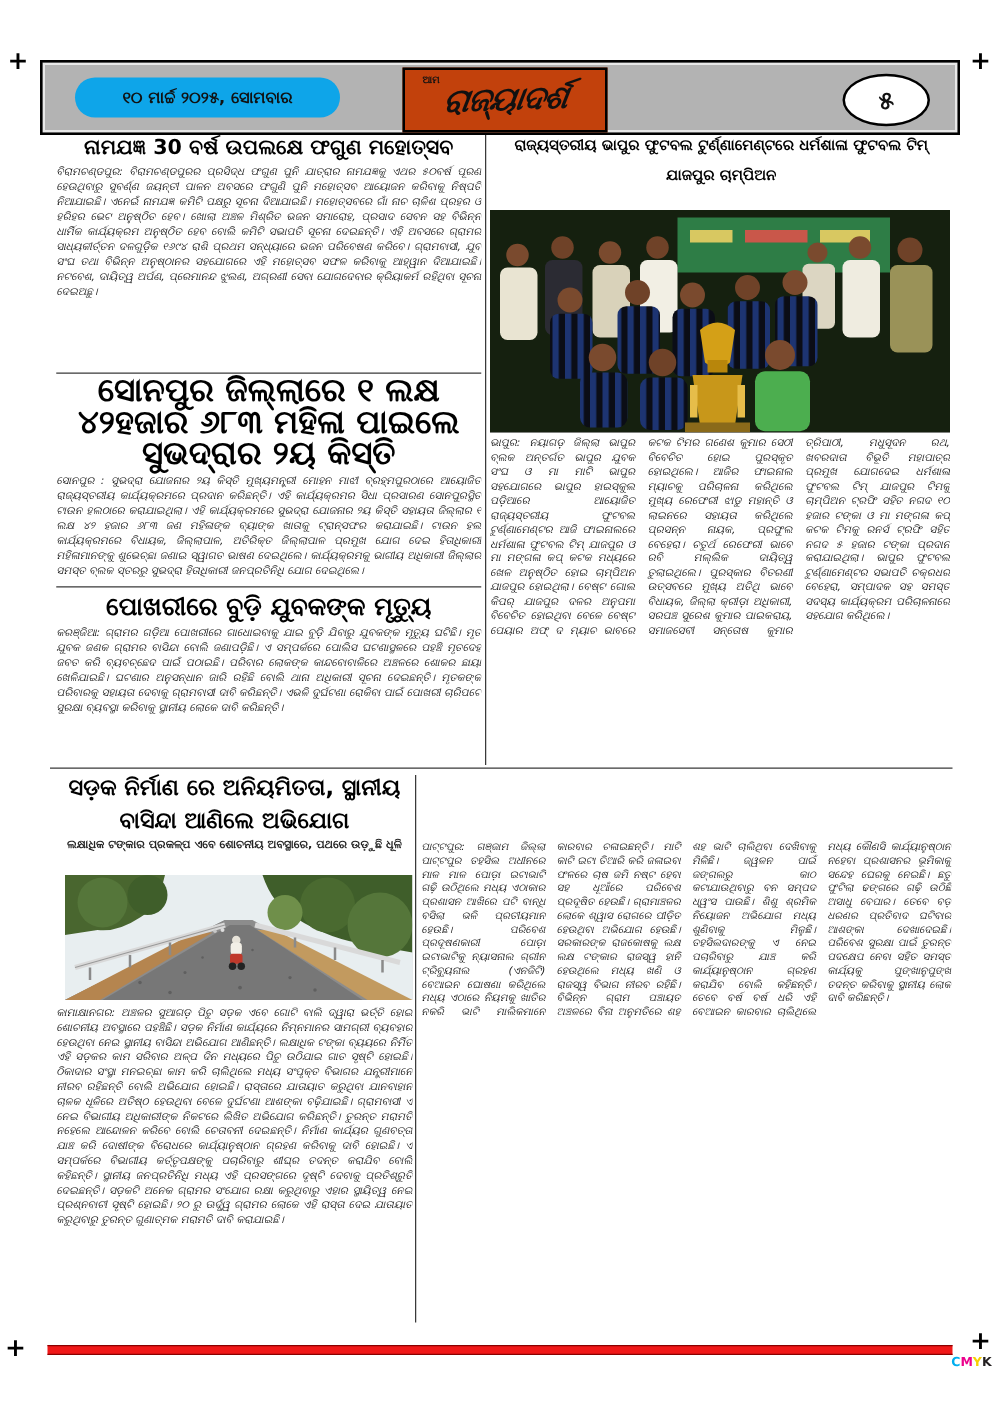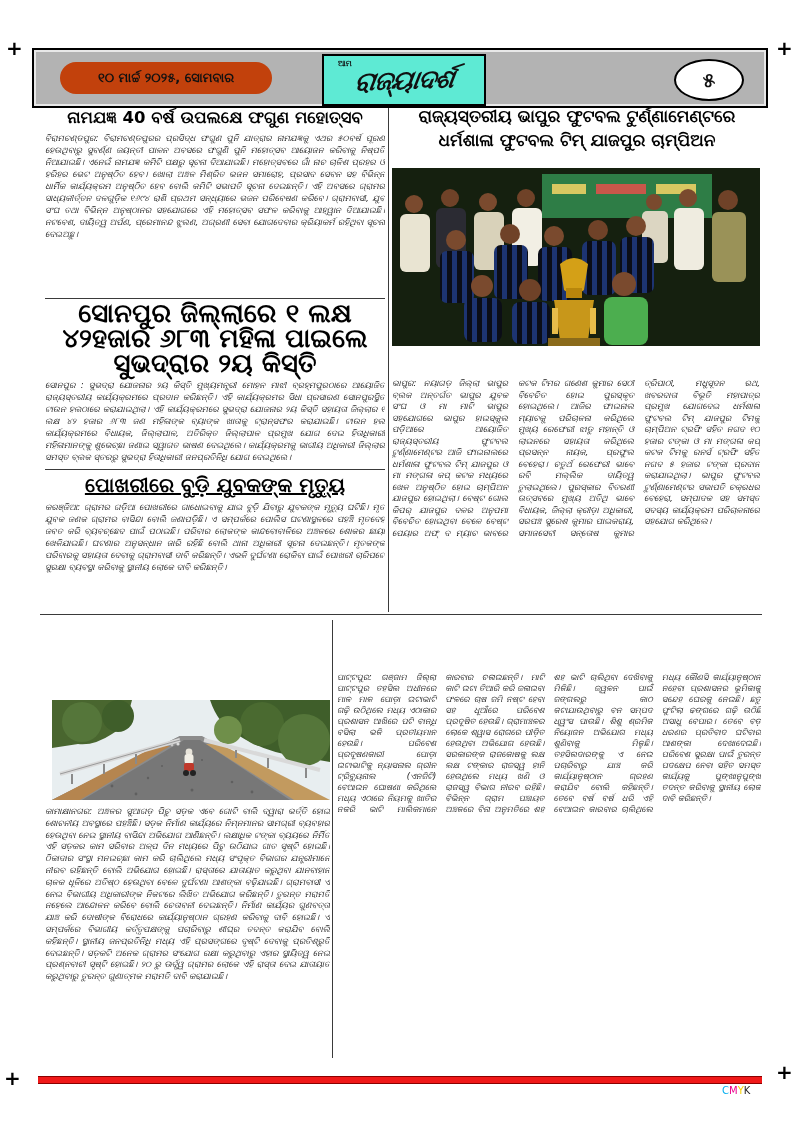--- a/index.html
+++ b/index.html
@@ -3,46 +3,46 @@
 <meta charset="utf-8">
 <style>
   html,body{margin:0;padding:0;background:#ffffff;}
   .page{position:relative;width:800px;height:1132px;background:#ffffff;overflow:hidden;
         font-family:"DejaVu Sans",sans-serif;color:#111;}
   
   .crop{position:absolute;font-size:20px;font-weight:bold;color:#000;line-height:1;}
   
   .masthead{position:absolute;left:32px;top:48px;width:732px;height:56px;background:#b3b3b3;
             border:2px solid #000;box-shadow:inset 0 0 0 2px #e8e8e8;}
-  .datebox{position:absolute;left:26px;top:12px;width:212px;height:32px;background:#c2410c;
+  .datebox{position:absolute;left:26px;top:12px;width:212px;height:32px;background:#0ea5e9;
            border-radius:16px;display:flex;align-items:center;justify-content:center;
            font-size:13px;font-weight:bold;}
-  .brandbox{position:absolute;left:288px;top:4px;width:160px;height:48px;background:#5eead4;
+  .brandbox{position:absolute;left:288px;top:4px;width:160px;height:48px;background:#c2410c;
             border:2px solid #000;display:flex;align-items:center;justify-content:center;overflow:hidden;}
   .brandsmall{position:absolute;left:14px;top:3px;font-size:8px;font-weight:bold;}
   .brandmain{font-size:26px;font-weight:bold;font-style:italic;transform:skewX(-10deg) rotate(-2deg);
              letter-spacing:-1px;white-space:nowrap;}
   .pagenum{position:absolute;right:22px;top:9px;width:66px;height:38px;background:#fff;
            border:2px solid #000;border-radius:50%;display:flex;align-items:center;justify-content:center;
            font-size:20px;font-weight:bold;}
   
   .headline{font-weight:bold;text-align:center;color:#000;}
   .bodytext{font-size:8.5px;line-height:12px;text-align:justify;overflow:hidden;
             overflow-wrap:anywhere;color:#151515;font-style:italic;}
   .block{position:absolute;}
   .vrule{position:absolute;border-left:1px solid #3a3a3a;}
   .hrule{position:absolute;border-top:1px solid #3a3a3a;}
-  .cols3{column-count:3;column-gap:10px;margin-top:28px;}
+  .cols3{column-count:3;column-gap:10px;}
   .cols4{column-count:4;column-gap:9px;margin-top:12px;}
   .lead{font-size:9px;line-height:12px;text-align:center;font-weight:bold;color:#222;}
   .photoframe{position:absolute;overflow:hidden;background:#222;}
   
   .redbar{position:absolute;left:38px;top:1076px;width:724px;height:6px;background:#f01818;
           border-top:1px solid #8a0000;border-bottom:1px solid #8a0000;}
-  .cmyk{position:absolute;left:722px;top:1085px;font-size:10px;font-weight:normal;letter-spacing:0;}
+  .cmyk{position:absolute;left:761px;top:1085px;font-size:10px;font-weight:bold;letter-spacing:0;}
 </style>
 </head>
 <body>
 
 <div class="page">
 
   <div class="crop" style="left:6px;top:38px;">+</div>
   <div class="crop" style="left:776px;top:38px;">+</div>
   <div class="crop" style="left:4px;top:1068px;">+</div>
   <div class="crop" style="left:776px;top:1062px;">+</div>
@@ -50,40 +50,40 @@
   <div class="masthead">
     <div class="datebox">୧୦ ମାର୍ଚ୍ଚ ୨୦୨୫, ସୋମବାର</div>
     <div class="brandbox">
       <span class="brandsmall">ଆମ</span>
       <span class="brandmain">ରାଜ୍ୟାଦର୍ଶ</span>
     </div>
     <div class="pagenum">୫</div>
   </div>
 
   <div class="block" style="left:45px;top:107px;width:340px;">
-    <div class="headline" style="font-size:16.5px;line-height:22px;">ନାମଯଜ୍ଞ 40 ବର୍ଷ ଉପଲକ୍ଷେ ଫଗୁଣ ମହୋତ୍ସବ</div>
+    <div class="headline" style="font-size:16.5px;line-height:22px;">ନାମଯଜ୍ଞ 30 ବର୍ଷ ଉପଲକ୍ଷେ ଫଗୁଣ ମହୋତ୍ସବ</div>
     <div class="bodytext" style="height:164px;margin-top:3px;">ବିରାମଚଣ୍ଡପୁର: ବିରାମଚଣ୍ଡପୁରର ପ୍ରସିଦ୍ଧ ଫଗୁଣ ପୁନି ଯାତ୍ରାର ନାମଯଜ୍ଞକୁ ଏଥର ୫୦ବର୍ଷ ପୂରଣ ହେଉଥିବାରୁ ସୁବର୍ଣ୍ଣ ଜୟନ୍ତୀ ପାଳନ ଅବସରେ ଫଗୁଣି ପୁନି ମହୋତ୍ସବ ଆୟୋଜନ କରିବାକୁ ନିଷ୍ପତି ନିଆଯାଇଛି। ଏନେଇଁ ନାମଯଜ୍ଞ କମିଟି ପକ୍ଷରୁ ସୂଚନା ଦିଆଯାଇଛି। ମହୋତ୍ସବରେ ଗାଁ ନାଚ ଚାଳିଶ ପ୍ରହର ଓ ହରିହର ଭେଟ ଅନୁଷ୍ଠିତ ହେବ। ଖୋଲା ଅଞ୍ଚଳ ମିଶ୍ରିତ ଭଜନ ସମାରୋହ, ପ୍ରସାଦ ସେବନ ସହ ବିଭିନ୍ନ ଧାର୍ମିକ କାର୍ଯ୍ୟକ୍ରମ ଅନୁଷ୍ଠିତ ହେବ ବୋଲି କମିଟି ସଭାପତି ସୂଚନା ଦେଇଛନ୍ତି। ଏହି ଅବସରେ ଗ୍ରାମର ସାଧ୍ୟକୀର୍ତ୍ତନ ଦଳଗୁଡ଼ିକ ୧୬୯୪ ରାଶି ପ୍ରଥମ ସନ୍ଧ୍ୟାରେ ଭଜନ ପରିବେଷଣ କରିବେ। ଗ୍ରାମବାସୀ, ଯୁବ ସଂଘ ତଥା ବିଭିନ୍ନ ଅନୁଷ୍ଠାନର ସହଯୋଗରେ ଏହି ମହୋତ୍ସବ ସଫଳ କରିବାକୁ ଆହ୍ୱାନ ଦିଆଯାଇଛି। ନଟବେଶ, ଦାୟିତ୍ୱ ଅର୍ପଣ, ପ୍ରେମାନନ୍ଦ ଝୁଲଣ, ଅଗ୍ରଣୀ ସେବା ଯୋଗଦେବାର କ୍ରିୟାକର୍ମ ରହିଥିବା ସୂଚନା ଦେଇଅଛୁ।</div>
   </div>
   <div class="hrule" style="left:45px;top:298px;width:340px;"></div>
 
   <div class="block" style="left:45px;top:301px;width:340px;">
     <div class="headline" style="font-size:26px;line-height:25px;">ସୋନପୁର ଜିଲ୍ଲାରେ ୧ ଲକ୍ଷ ୪୨ହଜାର ୬୮୩ ମହିଳା ପାଇଲେ ସୁଭଦ୍ରାର ୨ୟ କିସ୍ତି</div>
     <div class="bodytext" style="height:112px;margin-top:3px;">ସୋନପୁର : ସୁଭଦ୍ରା ଯୋଜନାର ୨ୟ କିସ୍ତି ମୁଖ୍ୟମନ୍ତ୍ରୀ ମୋହନ ମାଝୀ ବ୍ରହ୍ମପୁରଠାରେ ଆୟୋଜିତ ରାଜ୍ୟସ୍ତରୀୟ କାର୍ଯ୍ୟକ୍ରମରେ ପ୍ରଦାନ କରିଛନ୍ତି। ଏହି କାର୍ଯ୍ୟକ୍ରମର ସିଧା ପ୍ରସାରଣ ସୋନପୁରସ୍ଥିତ ଟାଉନ ହଲଠାରେ କରାଯାଇଥିଲା। ଏହି କାର୍ଯ୍ୟକ୍ରମରେ ସୁଭଦ୍ରା ଯୋଜନାର ୨ୟ କିସ୍ତି ସହାୟତା ଜିଲ୍ଲାର ୧ ଲକ୍ଷ ୪୨ ହଜାର ୬୮୩ ଜଣ ମହିଳାଙ୍କ ବ୍ୟାଙ୍କ ଖାତାକୁ ଟ୍ରାନ୍ସଫର କରାଯାଇଛି। ଟାଉନ ହଲ କାର୍ଯ୍ୟକ୍ରମରେ ବିଧାୟକ, ଜିଲ୍ଲାପାଳ, ଅତିରିକ୍ତ ଜିଲ୍ଲାପାଳ ପ୍ରମୁଖ ଯୋଗ ଦେଇ ହିତାଧିକାରୀ ମହିଳାମାନଙ୍କୁ ଶୁଭେଚ୍ଛା ଜଣାଇ ସ୍ୱାଗତ ଭାଷଣ ଦେଇଥିଲେ। କାର୍ଯ୍ୟକ୍ରମକୁ ଭାଗୀୟ ଅଧିକାରୀ ଜିଲ୍ଲାର ସମସ୍ତ ବ୍ଲକ ସ୍ତରରୁ ସୁଭଦ୍ରା ହିତାଧିକାରୀ ଜନପ୍ରତିନିଧି ଯୋଗ ଦେଇଥିଲେ।</div>
   </div>
   <div class="hrule" style="left:45px;top:469px;width:340px;"></div>
 
   <div class="block" style="left:45px;top:472px;width:340px;">
-    <div class="headline" style="font-size:20px;line-height:26px;text-decoration:underline;">ପୋଖରୀରେ ବୁଡ଼ି ଯୁବକଙ୍କ ମୃତ୍ୟୁ</div>
+    <div class="headline" style="font-size:20px;line-height:26px;">ପୋଖରୀରେ ବୁଡ଼ି ଯୁବକଙ୍କ ମୃତ୍ୟୁ</div>
     <div class="bodytext" style="height:104px;margin-top:3px;">କରଞ୍ଜିଆ: ଗ୍ରାମର ଗଡ଼ିଆ ପୋଖରୀରେ ଗାଧୋଇବାକୁ ଯାଇ ବୁଡ଼ି ଯିବାରୁ ଯୁବକଙ୍କ ମୃତ୍ୟୁ ଘଟିଛି। ମୃତ ଯୁବକ ଜଣକ ଗ୍ରାମର ବାସିନ୍ଦା ବୋଲି ଜଣାପଡ଼ିଛି। ଏ ସମ୍ପର୍କରେ ପୋଲିସ ଘଟଣାସ୍ଥଳରେ ପହଞ୍ଚି ମୃତଦେହ ଜବତ କରି ବ୍ୟବଚ୍ଛେଦ ପାଇଁ ପଠାଇଛି। ପରିବାର ଲୋକଙ୍କ କାନ୍ଦବୋବାଳିରେ ଅଞ୍ଚଳରେ ଶୋକର ଛାୟା ଖେଳିଯାଇଛି। ଘଟଣାର ଅନୁସନ୍ଧାନ ଜାରି ରହିଛି ବୋଲି ଥାନା ଅଧିକାରୀ ସୂଚନା ଦେଇଛନ୍ତି। ମୃତକଙ୍କ ପରିବାରକୁ ସହାୟତା ଦେବାକୁ ଗ୍ରାମବାସୀ ଦାବି କରିଛନ୍ତି। ଏଭଳି ଦୁର୍ଘଟଣା ରୋକିବା ପାଇଁ ପୋଖରୀ ଚାରିପଟେ ସୁରକ୍ଷା ବ୍ୟବସ୍ଥା କରିବାକୁ ସ୍ଥାନୀୟ ଲୋକେ ଦାବି କରିଛନ୍ତି।</div>
   </div>
 
   <div class="vrule" style="left:388px;top:108px;height:504px;"></div>
 
   <div class="block" style="left:394px;top:104px;width:366px;">
-    <div class="headline" style="font-size:17px;line-height:24px;">ରାଜ୍ୟସ୍ତରୀୟ ଭାପୁର ଫୁଟବଲ ଟୁର୍ଣ୍ଣାମେଣ୍ଟରେ ଧର୍ମଶାଳା ଫୁଟବଲ ଟିମ୍ ଯାଜପୁର ଚାମ୍ପିଅନ</div>
+    <div class="headline" style="font-size:12px;line-height:24px;">ରାଜ୍ୟସ୍ତରୀୟ ଭାପୁର ଫୁଟବଲ ଟୁର୍ଣ୍ଣାମେଣ୍ଟରେ ଧର୍ମଶାଳା ଫୁଟବଲ ଟିମ୍ ଯାଜପୁର ଚାମ୍ପିଅନ</div>
   </div>
 
   <div class="photoframe" style="left:392px;top:168px;width:368px;height:178px;">
     <svg width="368" height="178" viewBox="0 0 368 178" xmlns="http://www.w3.org/2000/svg">
       <defs>
         <pattern id="stripes" width="10" height="10" patternUnits="userSpaceOnUse">
           <rect width="10" height="10" fill="#1d3472"></rect>
           <rect x="5" width="5" height="10" fill="#0b0d16"></rect>
         </pattern>
       </defs>
@@ -141,20 +141,24 @@
         <rect x="160" y="140" width="6" height="26" fill="#e6bd4a"></rect>
         <rect x="198" y="140" width="6" height="26" fill="#e6bd4a"></rect>
       </g>
     </svg>
   </div>
 
   <div class="block bodytext cols3" style="left:392px;top:350px;width:368px;height:262px;line-height:11.5px;">ଭାପୁର: ନୟାଗଡ଼ ଜିଲ୍ଲା ଭାପୁର ବ୍ଲକ ଅନ୍ତର୍ଗତ ଭାପୁର ଯୁବକ ସଂଘ ଓ ମା ମାଟି ଭାପୁର ସହଯୋଗରେ ଭାପୁର ହାଇସ୍କୁଲ ପଡ଼ିଆରେ ଆୟୋଜିତ ରାଜ୍ୟସ୍ତରୀୟ ଫୁଟବଲ ଟୁର୍ଣ୍ଣାମେଣ୍ଟର ଆଜି ଫାଇନାଲରେ ଧର୍ମଶାଳା ଫୁଟବଲ ଟିମ୍ ଯାଜପୁର ଓ ମା ମଙ୍ଗଳା କପ୍ କଟକ ମଧ୍ୟରେ ଖେଳ ଅନୁଷ୍ଠିତ ହୋଇ ଚାମ୍ପିଅନ ଯାଜପୁର ହୋଇଥିଲା। ବେଷ୍ଟ ଗୋଲ କିପର୍ ଯାଜପୁର ଦଳର ଅନୁପମା ବିବେଚିତ ହୋଇଥିବା ବେଳେ ବେଷ୍ଟ ପେୟାର ଅଫ୍ ଦ ମ୍ୟାଚ ଭାବରେ କଟକ ଟିମର ଗଣେଶ କୁମାର ସେଠୀ ବିବେଚିତ ହୋଇ ପୁରସ୍କୃତ ହୋଇଥିଲେ। ଆଜିର ଫାଇନାଲ ମ୍ୟାଚକୁ ପରିଚାଳନା କରିଥିଲେ ମୁଖ୍ୟ ରେଫେରୀ ଝାଡୁ ମହାନ୍ତି ଓ ଲାଇନରେ ସହାୟତା କରିଥିଲେ ପ୍ରସନ୍ନ ନାୟକ, ପ୍ରଫୁଲ ବେହେରା। ଚତୁର୍ଥ ରେଫେରୀ ଭାବେ ରବି ମଲ୍ଲିକ ଦାୟିତ୍ୱ ତୁଲାଇଥିଲେ। ପୁରସ୍କାର ବିତରଣୀ ଉତ୍ସବରେ ମୁଖ୍ୟ ଅତିଥି ଭାବେ ବିଧାୟକ, ଜିଲ୍ଲା କ୍ରୀଡ଼ା ଅଧିକାରୀ, ସରପଞ୍ଚ ସୁରେଶ କୁମାର ପାଇକରାୟ, ସମାଜସେବୀ ସନ୍ତୋଷ କୁମାର ତ୍ରିପାଠୀ, ମଧୁସୂଦନ ରଥ, ଖବରଦାତା ବିଭୂତି ମହାପାତ୍ର ପ୍ରମୁଖ ଯୋଗଦେଇ ଧର୍ମଶାଳା ଫୁଟବଲ ଟିମ୍ ଯାଜପୁର ଟିମକୁ ଚାମ୍ପିଅନ ଟ୍ରଫି ସହିତ ନଗଦ ୧୦ ହଜାର ଟଙ୍କା ଓ ମା ମଙ୍ଗଳା କପ୍ କଟକ ଟିମକୁ ରନର୍ସ ଟ୍ରଫି ସହିତ ନଗଦ ୫ ହଜାର ଟଙ୍କା ପ୍ରଦାନ କରାଯାଇଥିଲା। ଭାପୁର ଫୁଟବଲ ଟୁର୍ଣ୍ଣାମେଣ୍ଟର ସଭାପତି ଚକ୍ରଧର ବେହେରା, ସମ୍ପାଦକ ସହ ସମସ୍ତ ସଦସ୍ୟ କାର୍ଯ୍ୟକ୍ରମ ପରିଚାଳନାରେ ସହଯୋଗ କରିଥିଲେ।</div>
 
   <div class="hrule" style="left:40px;top:614px;width:722px;"></div>
 
+  <div class="block" style="left:45px;top:618px;width:285px;">
+    <div class="headline" style="font-size:18px;line-height:26px;">ସଡ଼କ ନିର୍ମାଣ ରେ ଅନିୟମିତତା, ସ୍ଥାନୀୟ ବାସିନ୍ଦା ଆଣିଲେ ଅଭିଯୋଗ</div>
+    <div class="lead">ଲକ୍ଷାଧିକ ଟଙ୍କାର ପ୍ରକଳ୍ପ ଏବେ ଶୋଚନୀୟ ଅବସ୍ଥାରେ, ପଥରେ ଉଡ଼ୁଛି ଧୂଳି</div>
+  </div>
 
   <div class="photoframe" style="left:52px;top:700px;width:278px;height:100px;background:#cfd8da;">
     <svg width="278" height="100" viewBox="0 0 278 100" xmlns="http://www.w3.org/2000/svg">
       <rect width="278" height="100" fill="#e8eef0"></rect>
 
       <path d="M0 0 h80 q-6 26 -20 34 q-18 12 -34 10 L0 48 Z" fill="#49662f"></path>
       <circle cx="30" cy="22" r="20" fill="#55763a"></circle>
       <circle cx="66" cy="16" r="16" fill="#3f5e2a"></circle>
       <path d="M278 0 h-120 q8 24 26 34 q28 18 60 22 l34 6 Z" fill="#3f5e2a"></path>
       <circle cx="210" cy="24" r="22" fill="#4a6a30"></circle>

